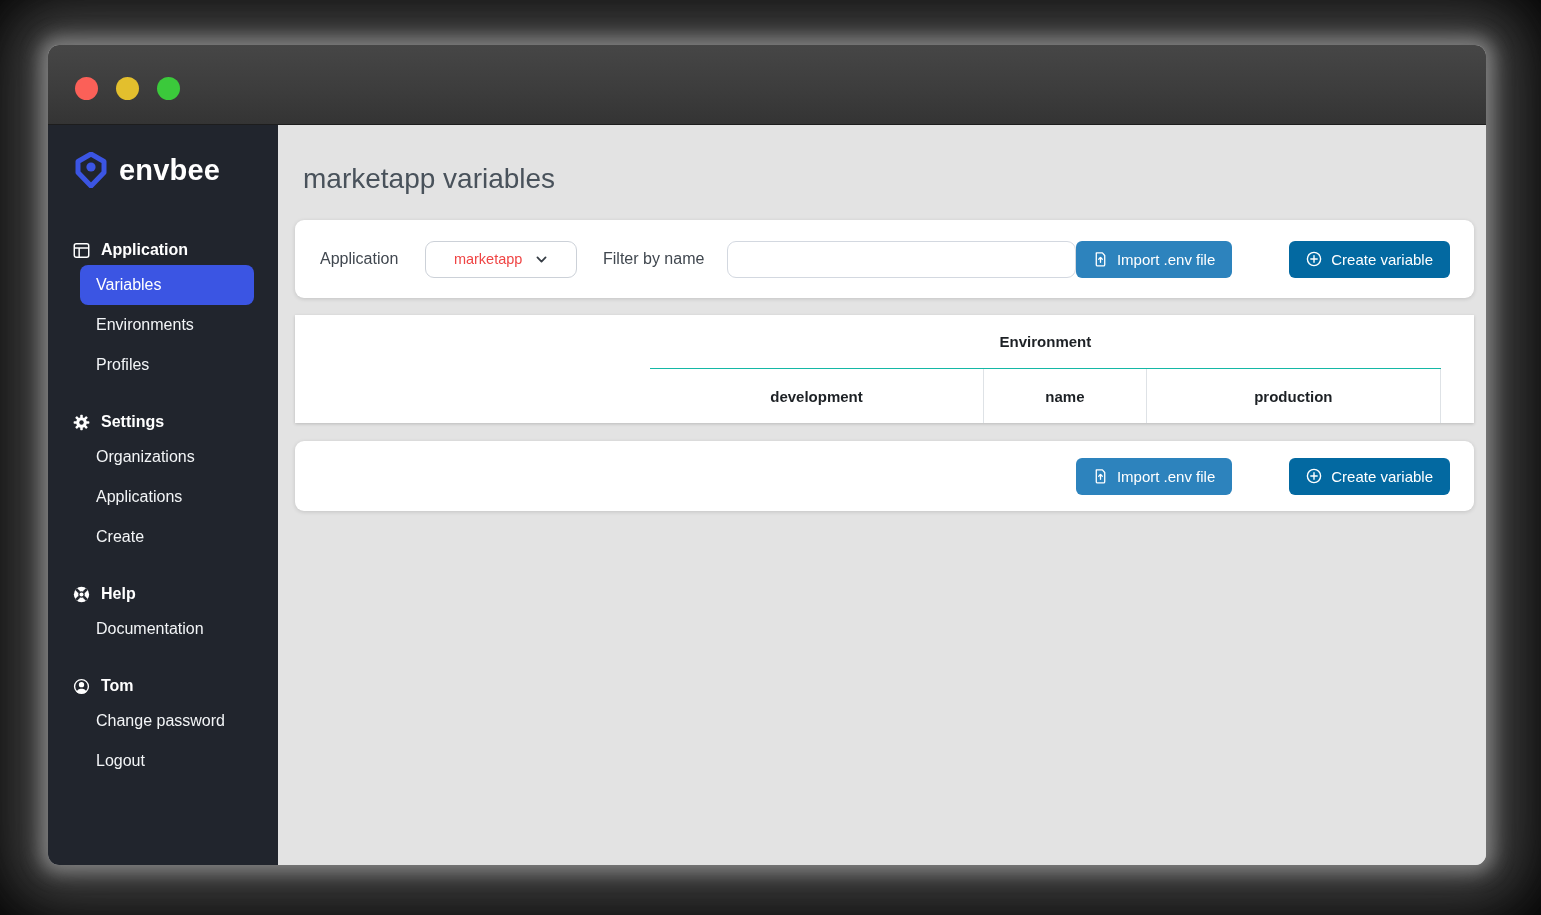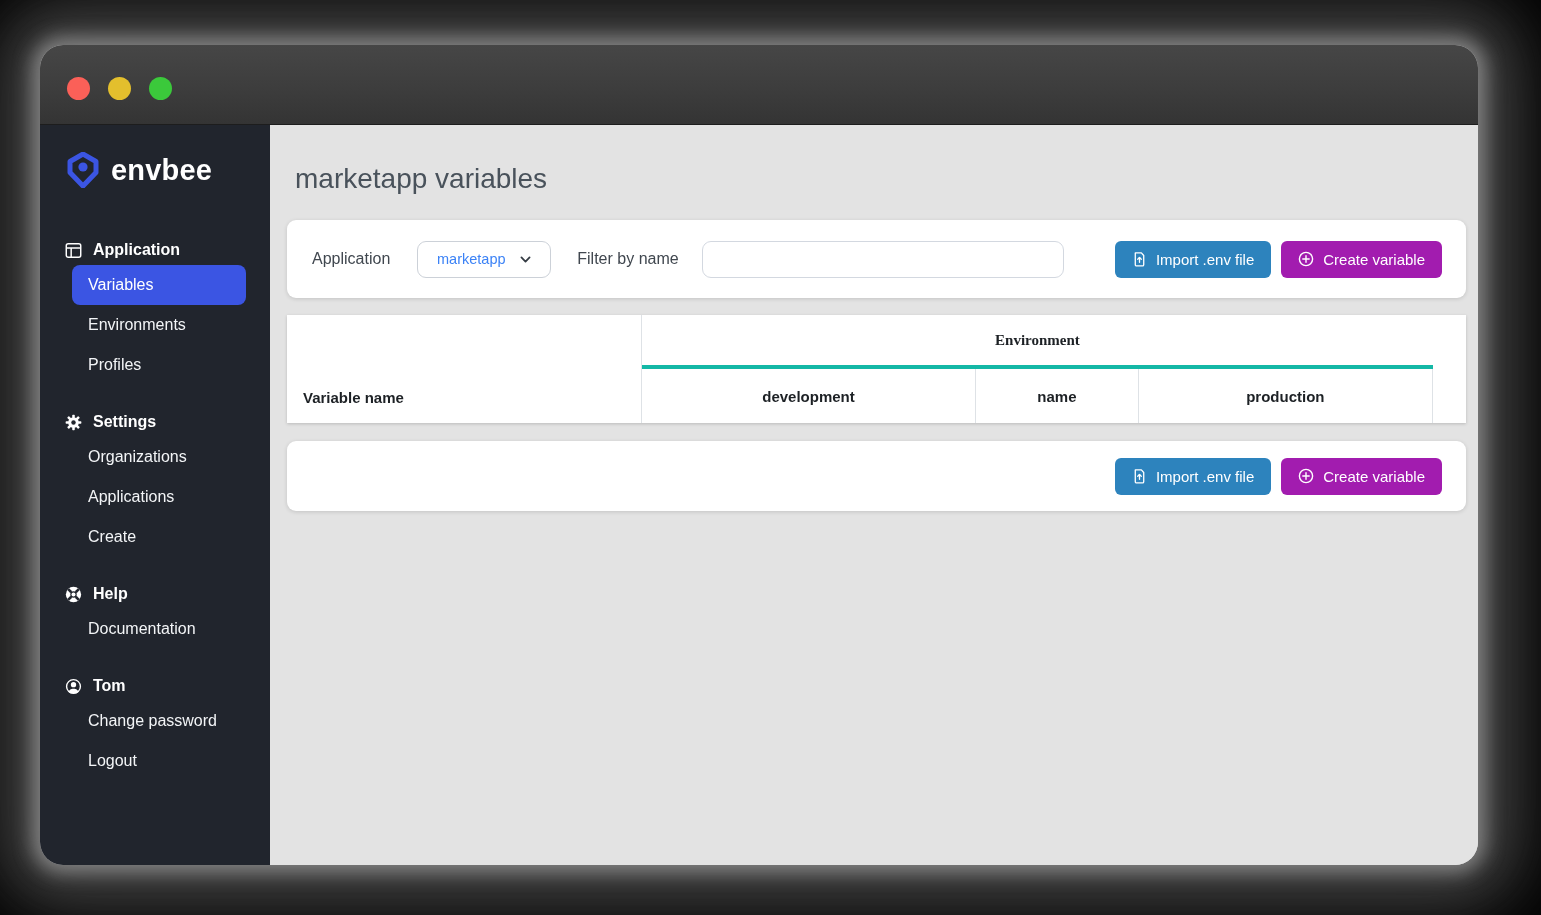--- a/index.html
+++ b/index.html
@@ -1,21 +1,21 @@
 <!DOCTYPE html>
 <html><head>
 <meta charset="utf-8">
 <style>
   * { margin:0; padding:0; box-sizing:border-box; }
   html,body { width:1541px; height:915px; background:#000; overflow:hidden;
               font-family:"Liberation Sans","DejaVu Sans",sans-serif; }
 
   .window{
-    position:absolute; left:40px; top:45px; width:1438px; height:820px;
-    border-radius:23px; overflow:hidden; background:#e3e3e3;
+    position:absolute; left:48px; top:45px; width:1438px; height:820px;
+    border-radius:11px; overflow:hidden; background:#e3e3e3;
     box-shadow:0 0 18px 8px rgba(150,150,150,.75), 0 0 55px 35px rgba(110,110,110,.5), 0 0 110px 70px rgba(70,70,70,.35);
   }
 
   
   .titlebar{
     position:absolute; left:0; top:0; right:0; height:80px;
     background:linear-gradient(180deg,#464646 0%,#3d3d3d 55%,#343434 100%);
     border-bottom:1px solid #1d1d1d;
   }
   .traffic{ position:absolute; top:32px; left:27px; display:flex; gap:18px; }
@@ -43,42 +43,42 @@
   .sub-item.active{ background:#3b55e3; color:#fff; }
 
   
   .main{ position:absolute; left:230px; top:80px; right:0; bottom:0;
          background:#e3e3e3; padding:0 12px 0 17px; overflow:hidden; }
   .page-title{ margin:38px 0 25px 8px; font-size:28px; font-weight:400; color:#49525b; }
 
   .card{ background:#fff; border-radius:9px; box-shadow:0 1px 4px rgba(0,0,0,.14); }
   .filter-card{ height:78px; display:flex; align-items:center; padding:0 24px 0 25px; }
   .field-label{ font-size:16px; font-weight:500; color:#40474f; white-space:nowrap; }
-  .select{ margin-left:27px; width:134px; height:37px; border:1px solid #ccd1d8; border-radius:9px;
+  .select{ margin-left:27px; width:158px; height:37px; border:1px solid #ccd1d8; border-radius:9px;
            background:#fff; display:flex; align-items:center; justify-content:center; gap:13px;
-           font-size:14.5px; color:#3b82f6; cursor:pointer; }
+           font-size:14.5px; color:#ef4444; cursor:pointer; }
   .lbl-filter{ margin-left:26px; }
   .text-input{ margin-left:23px; width:362px; height:37px; border:1px solid #d3d8e0; border-radius:9px;
                background:#fff; font-size:15px; padding:0 12px; color:#3f4852; outline:none; }
   .btn-group{ margin-left:auto; display:flex; gap:10px; }
   .btn{ height:37px; border:none; border-radius:6px; color:#fff; font-size:15px;
         display:flex; align-items:center; gap:9px; padding:0 17px; cursor:pointer;
         font-family:inherit; white-space:nowrap; }
   .btn-import{ background:#2d83bd;align-items:center; }
-  .btn-create{ background:#a21caf; }
+  .btn-create{ background:#0369a1;margin-left:47px; }
 
   
   .var-table{ margin-top:17px; background:#fff; box-shadow:0 1px 3px rgba(0,0,0,.18);
               display:grid; grid-template-columns:30.1% 28.35% 13.8% 24.95% 2.8%;
               grid-template-rows:54px 54px; }
   .th{ font-size:15px; font-weight:600; color:#1d2125; background:#fff; }
   .th-varname{ grid-column:1; grid-row:1/3; display:flex; align-items:flex-end; padding:0 0 17px 16px;
                border-right:1px solid #dee2e6; }
   .th-envgroup{ grid-column:2/5; grid-row:1; display:flex; align-items:center; justify-content:center;
-                border-bottom:4px solid #14b8a6;font-family:Liberation Serif, serif; }
+                border-bottom:1px solid #14b8a6; }
   .th-env{ grid-row:2; display:flex; align-items:center; justify-content:center; }
   .th-dev{ grid-column:2; border-right:1px solid #dee2e6; }
   .th-test{ grid-column:3; border-right:1px solid #dee2e6; }
   .th-prod{ grid-column:4; border-right:1px solid #dee2e6; }
   .th-actions{ grid-column:5; grid-row:1/3; }
 
   
   .footer-card{ margin-top:18px; height:70px; display:flex; align-items:center;
                 justify-content:flex-end; padding:0 24px; }
 </style>
@@ -245,21 +245,20 @@
               <line x1="8" y1="4.8" x2="8" y2="11.2"></line>
               <line x1="4.8" y1="8" x2="11.2" y2="8"></line>
             </svg>
           </span>
           <span>Create variable</span>
         </button>
       </div>
     </div>
 
     <div class="var-table">
-      <div class="th th-varname">Variable name</div>
       <div class="th th-envgroup">Environment</div>
       <div class="th th-env th-dev">development</div>
       <div class="th th-env th-test">name</div>
       <div class="th th-env th-prod">production</div>
       <div class="th th-actions"></div>
     </div>
 
     <div class="card footer-card">
       <div class="btn-group">
         <button class="btn btn-import">

